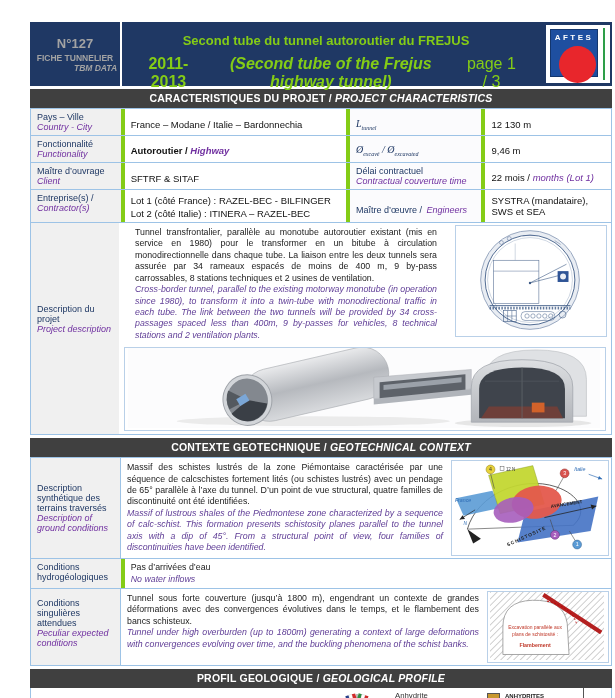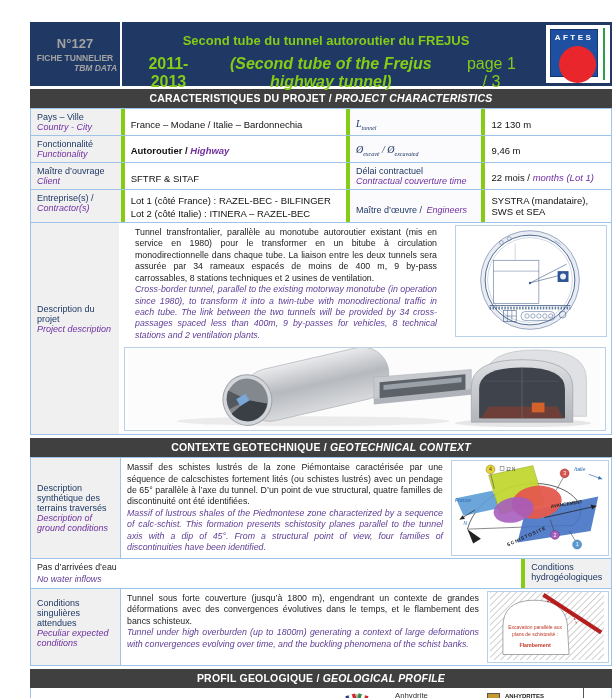--- a/index.html
+++ b/index.html
@@ -310,26 +310,26 @@
             <line x1="142" y1="13" x2="156" y2="18" stroke="#2f6db5" stroke-width="0.7"></line>
             <polygon points="156,18 151.5,18.5 152.8,14.8" fill="#2f6db5"></polygon>
             <text x="103" y="48" font-size="4.8" font-weight="bold" fill="#222" transform="rotate(-9 103 48)">AVANCEMENT</text>
             <text x="58" y="88" font-size="5" font-weight="bold" letter-spacing="1" fill="#222" transform="rotate(-24 58 88)">SCHISTOSITE</text>
           </svg>
         </div>
       </div>
     </div>
 
     <div class="row">
+      <div class="cell c1">
+        <div class="lbl-fr">Conditions hydrogéologiques</div>
+      </div>
       <div class="cell cwide">
         <div class="txt-fr" style="text-align:left">Pas d’arrivées d’eau</div>
         <div class="txt-en" style="text-align:left">No water inflows</div>
-      </div>
-      <div class="cell c1">
-        <div class="lbl-fr">Conditions hydrogéologiques</div>
       </div>
     </div>
 
     <div class="row">
       <div class="cell c1">
         <div class="lbl-fr" style="padding-top:6px">Conditions singulières attendues</div>
         <div class="lbl-en">Peculiar expected conditions</div>
       </div>
       <div style="width:492px; display:flex; border-left:1px solid #9dc3e6">
         <div class="sing-text">

